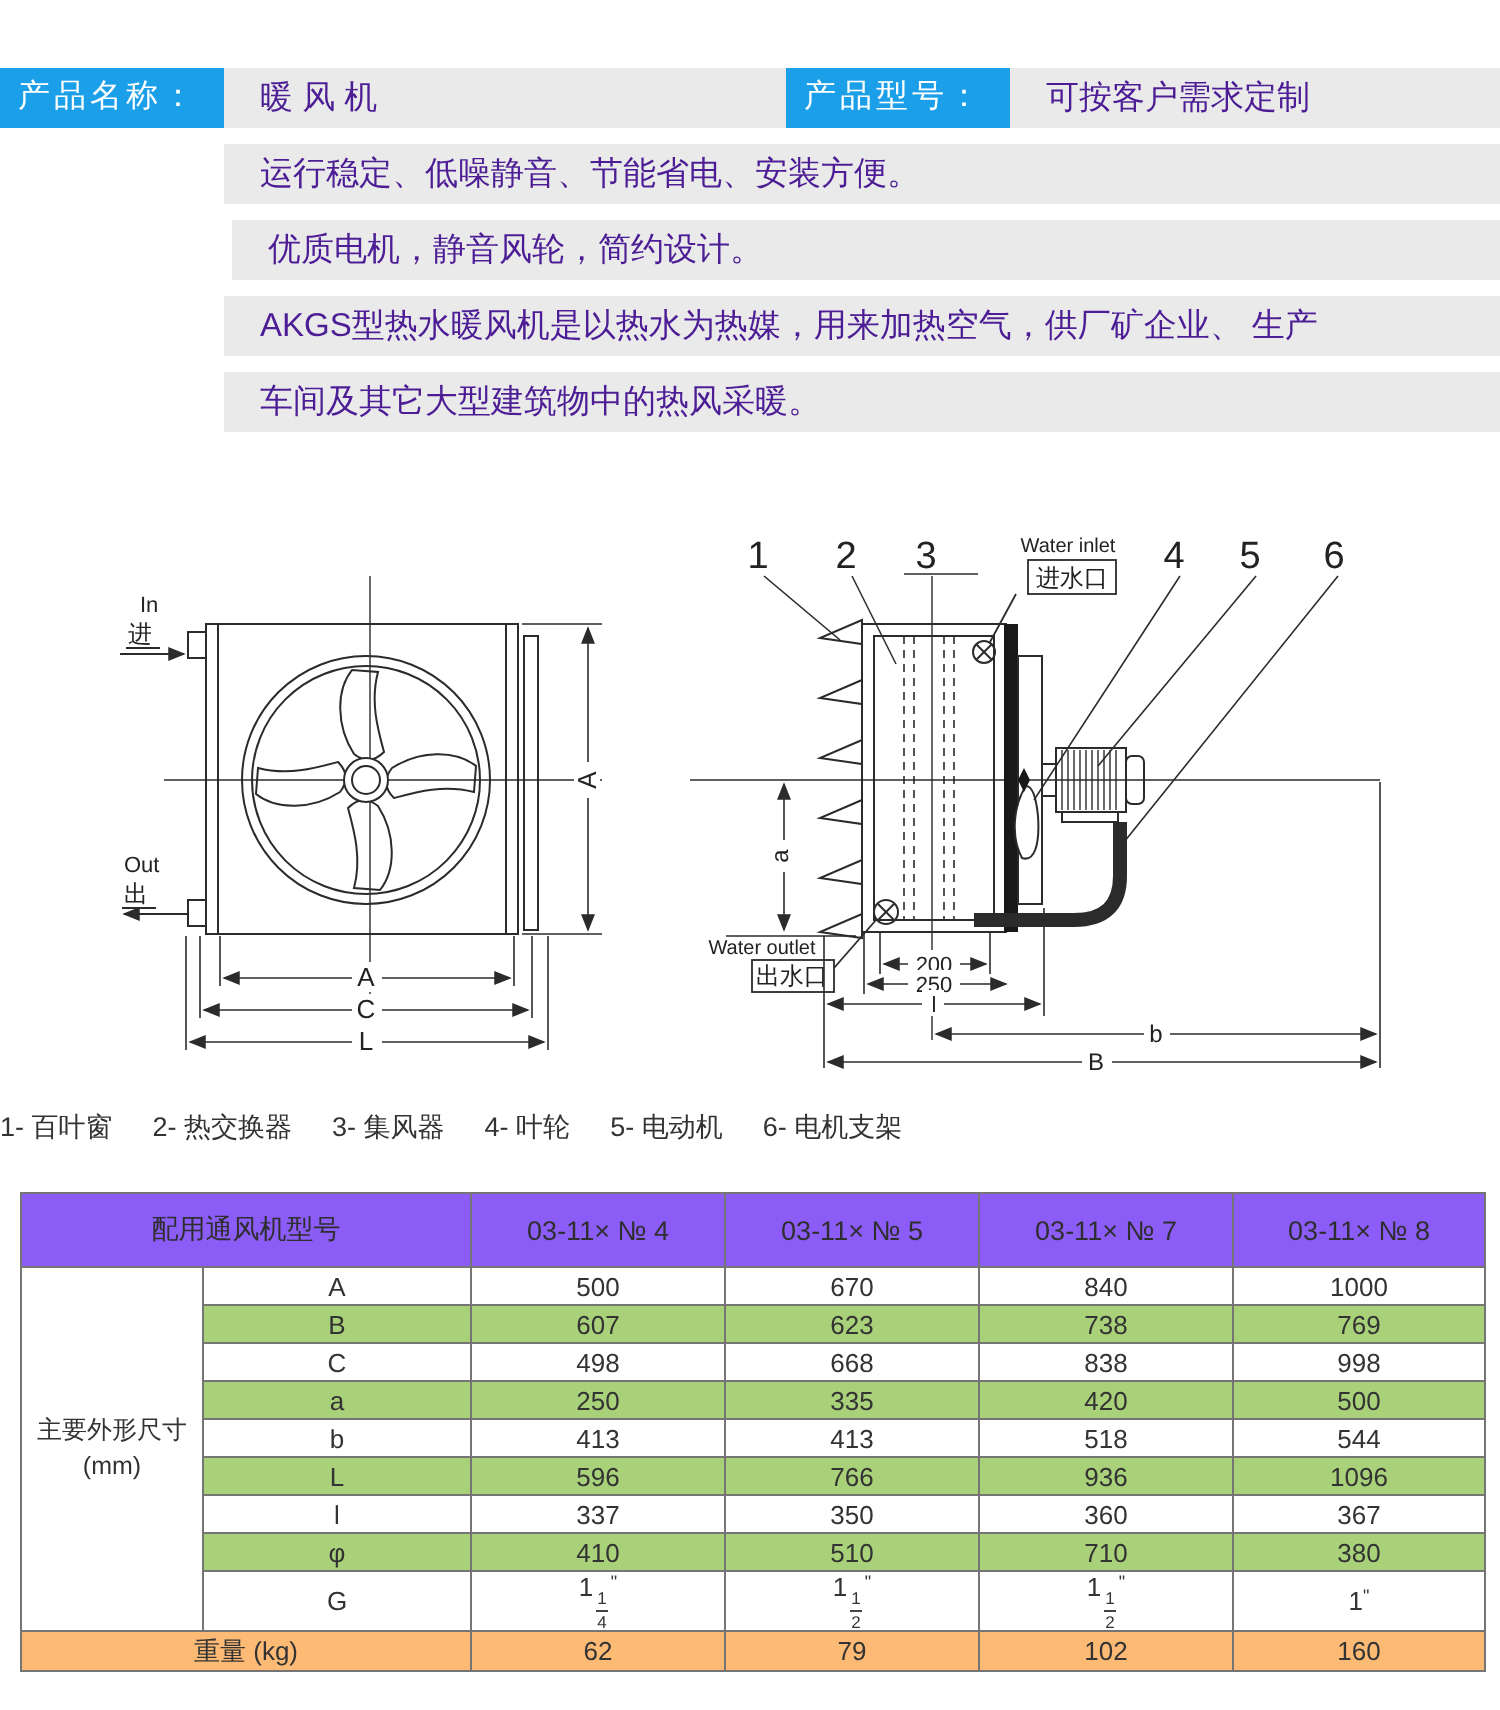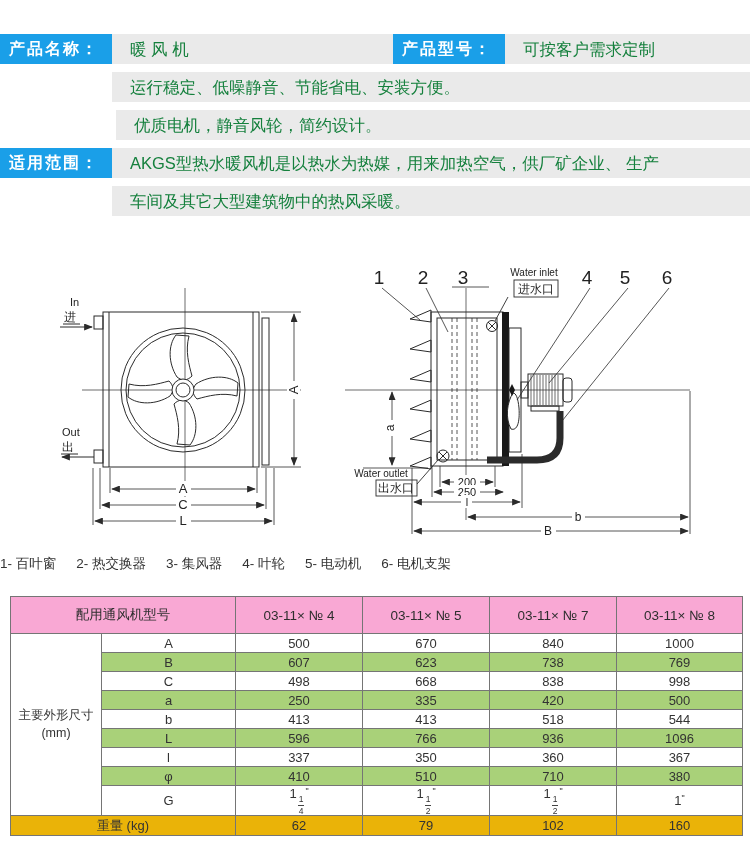--- a/index.html
+++ b/index.html
@@ -3,42 +3,42 @@
 <meta charset="utf-8">
 <style>
   html,body{margin:0;padding:0}
   body{
     width:750px;height:855px;position:relative;background:#fff;overflow:hidden;
     font-family:"Liberation Sans","DejaVu Sans",sans-serif;
   }
   
   .irow{position:absolute;left:0;width:750px;height:30px}
   .ilabel{position:absolute;top:0;height:30px;background:#1A9FE8;color:#fff;
-    font-size:16px;font-weight:bold;letter-spacing:2px;line-height:30px;
+    font-size:16px;font-weight:normal;letter-spacing:2px;line-height:30px;
     padding-left:9px;box-sizing:border-box}
-  .ival{position:absolute;top:0;height:30px;background:#EAEAEA;color:#15803d;
+  .ival{position:absolute;top:0;height:30px;background:#EAEAEA;color:#4c1d95;
     font-size:16.5px;line-height:30px;padding-left:18px;box-sizing:border-box;
     white-space:nowrap}
   
   .diagram-svg{position:absolute;left:0;top:240px}
   .dt{fill:#222;stroke:none}
   .t10{font-size:10px}.t11{font-size:11px}.t12{font-size:12px}.t13{font-size:13px}.t20{font-size:19px}
   .legend{position:absolute;left:0;top:555px;width:750px;display:flex;
     gap:20px;font-size:13.5px;color:#333}
   
   .spec-table{position:absolute;left:10px;top:596px;width:732px;border-collapse:collapse;
     table-layout:fixed;font-size:13px;color:#333}
   .spec-table td,.spec-table th{border:1px solid #757575;text-align:center;padding:0;
     height:18px;font-weight:normal;overflow:hidden}
-  .spec-table thead th{background:#f9a8d4;height:36px;font-size:13.5px;color:#2e2e2e}
+  .spec-table thead th{background:#8b5cf6;height:36px;font-size:13.5px;color:#2e2e2e}
   .spec-table tr.green td{background:#A9D179}
   .spec-table tr.white td{background:#fff}
   .spec-table td.group{background:#fff;font-size:12.5px;line-height:1.4}
   .spec-table tr.tall td{height:29px}
-  .spec-table tr.weight-row td{background:#eab308;height:19px}
+  .spec-table tr.weight-row td{background:#fdba74;height:19px}
   .frac{display:inline-flex;flex-direction:column;align-items:center;line-height:1;
     font-size:8.5px;vertical-align:-4px;margin:0 1px}
   .fn{border-bottom:1px solid #444;padding:0 1px 1px}
   .fd{padding-top:1px}
   .inm{font-size:9px;vertical-align:4px}
 </style>
 </head>
 <body>
 
 <div class="irow" style="top:34px">
@@ -47,21 +47,20 @@
   <div class="ilabel" style="left:393px;width:112px">产品型号：</div>
   <div class="ival" style="left:505px;width:281px">可按客户需求定制</div>
 </div>
 <div class="irow" style="top:72px">
   <div class="ival" style="left:112px;width:734px">运行稳定、低噪静音、节能省电、安装方便。</div>
 </div>
 <div class="irow" style="top:110px">
   <div class="ival" style="left:116px;width:638px">优质电机，静音风轮，简约设计。</div>
 </div>
 <div class="irow" style="top:148px">
-  <div class="ilabel" style="left:0;width:112px">适用范围：</div>
   <div class="ival" style="left:112px;width:638px">AKGS型热水暖风机是以热水为热媒，用来加热空气，供厂矿企业、 生产</div>
 </div>
 <div class="irow" style="top:186px">
   <div class="ival" style="left:112px;width:638px">车间及其它大型建筑物中的热风采暖。</div>
 </div>
 
 <svg class="diagram-svg" width="750" height="350" viewBox="0 0 750 350">
   <defs>
     <marker id="arr" viewBox="0 0 10 8" markerWidth="9" markerHeight="7" refX="9" refY="4" orient="auto-start-reverse" markerUnits="userSpaceOnUse">
       <path d="M0,0 L10,4 L0,8 Z" fill="#2b2b2b"></path>

